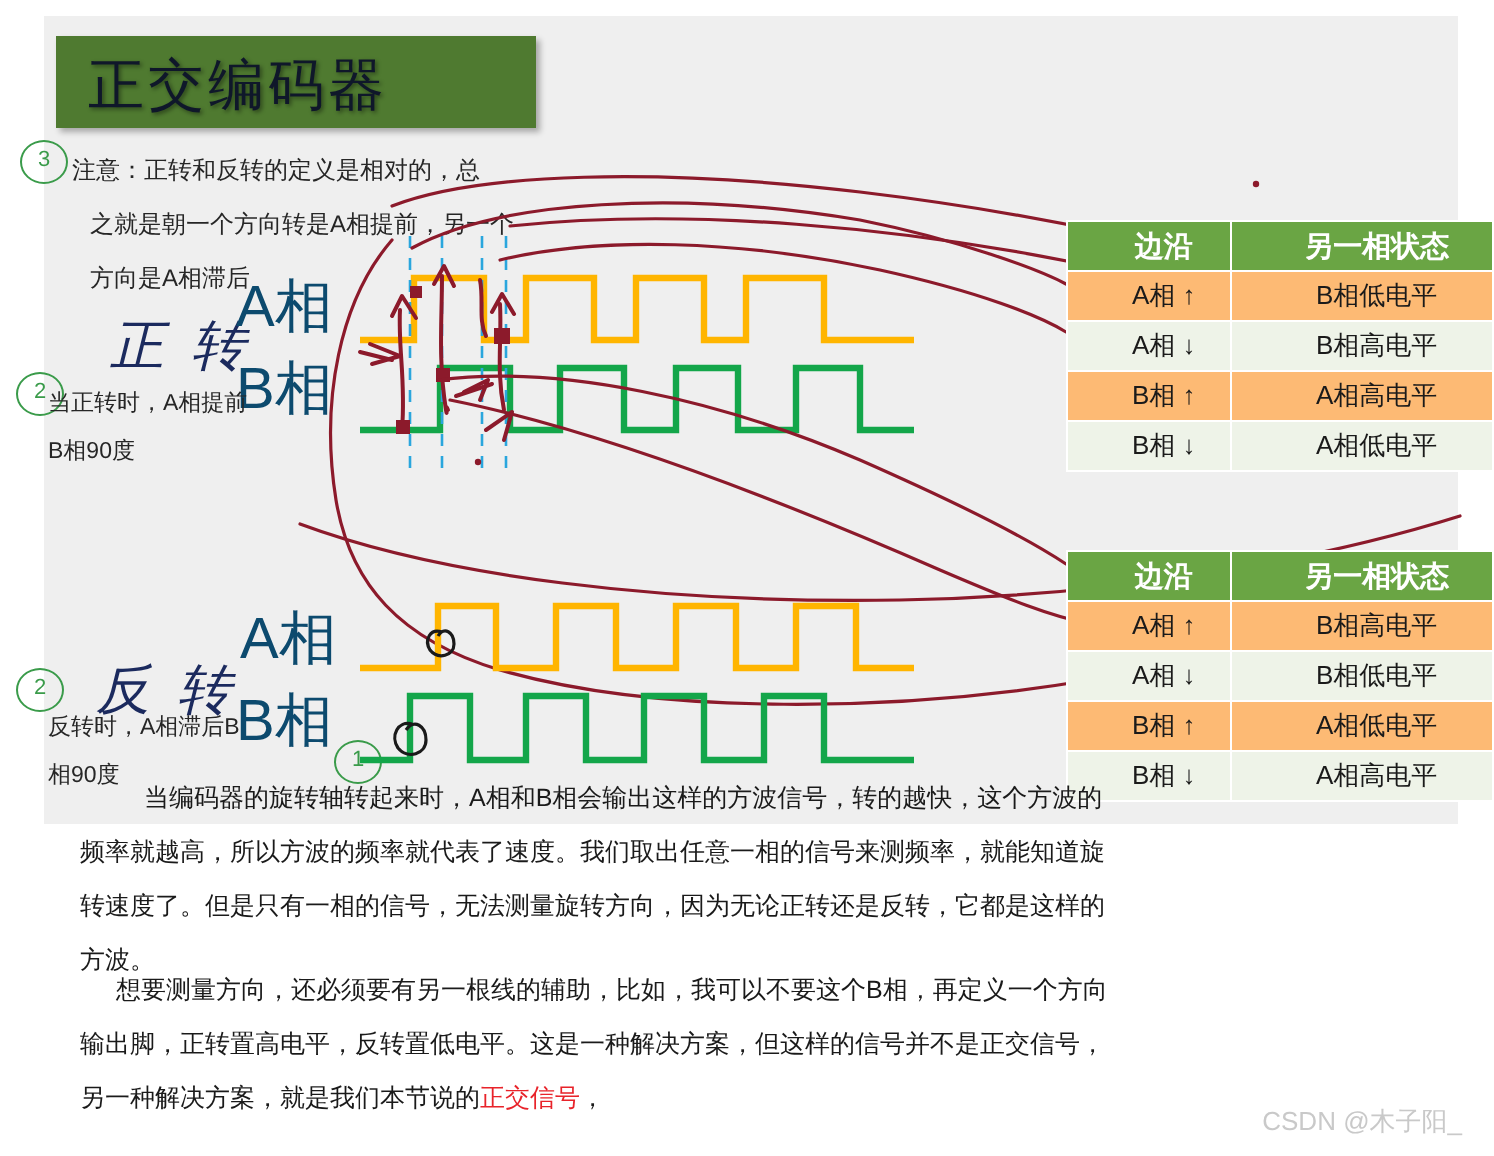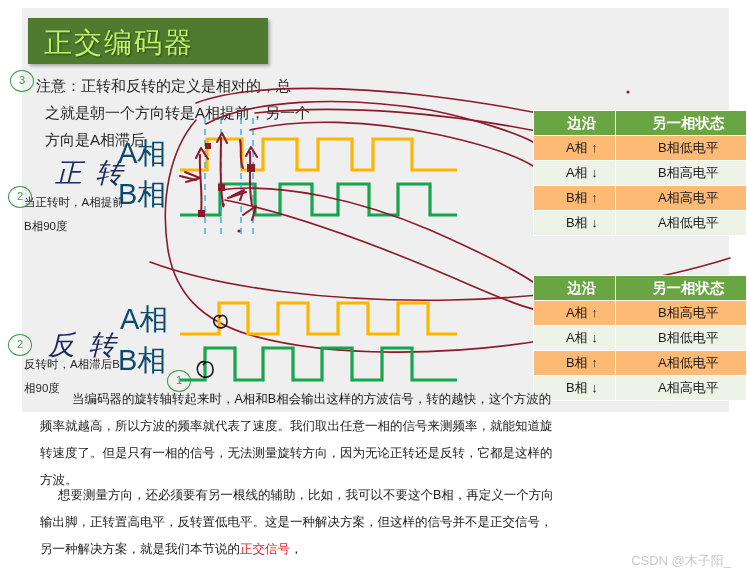--- a/index.html
+++ b/index.html
@@ -15,27 +15,27 @@
   .slide-bg{position:absolute;left:22px;top:8px;width:707px;height:392px;background:#efefef;}
   .slide-bg2{position:absolute;left:22px;top:398px;width:707px;height:14px;background:#efefef;}
 
   
   .title-banner{
     position:absolute;left:28px;top:18px;width:240px;height:46px;
     background:#4f7a30;box-shadow:2px 2px 3px rgba(0,0,0,.30);
   }
   .title-banner .t{
     position:absolute;left:16px;top:6px;
-    font-size:28px;color:#bef264;letter-spacing:2px;
+    font-size:28px;color:#0f172a;letter-spacing:2px;
     text-shadow:1px 1px 2px rgba(0,0,0,.45);
     white-space:nowrap;
   }
 
   
-  .note{position:absolute;color:#262626;font-size:15px;line-height:27px;white-space:nowrap;}
+  .note{position:absolute;color:#262626;font-size:12px;line-height:27px;white-space:nowrap;}
   .note-l1{left:36px;top:72px;}
   .note-l2{left:45px;top:99px;}
   .note-l3{left:45px;top:126px;}
 
   .bigword{position:absolute;color:#1b2a5e;font-size:27px;letter-spacing:3px;white-space:nowrap;font-style:italic;}
   .w-zz{left:55px;top:155px;}
   .w-fz{left:48px;top:327px;}
 
   .phase-lbl{position:absolute;color:#0c4a6e;font-size:29px;white-space:nowrap;}
   .pa1{left:118px;top:134px;}

